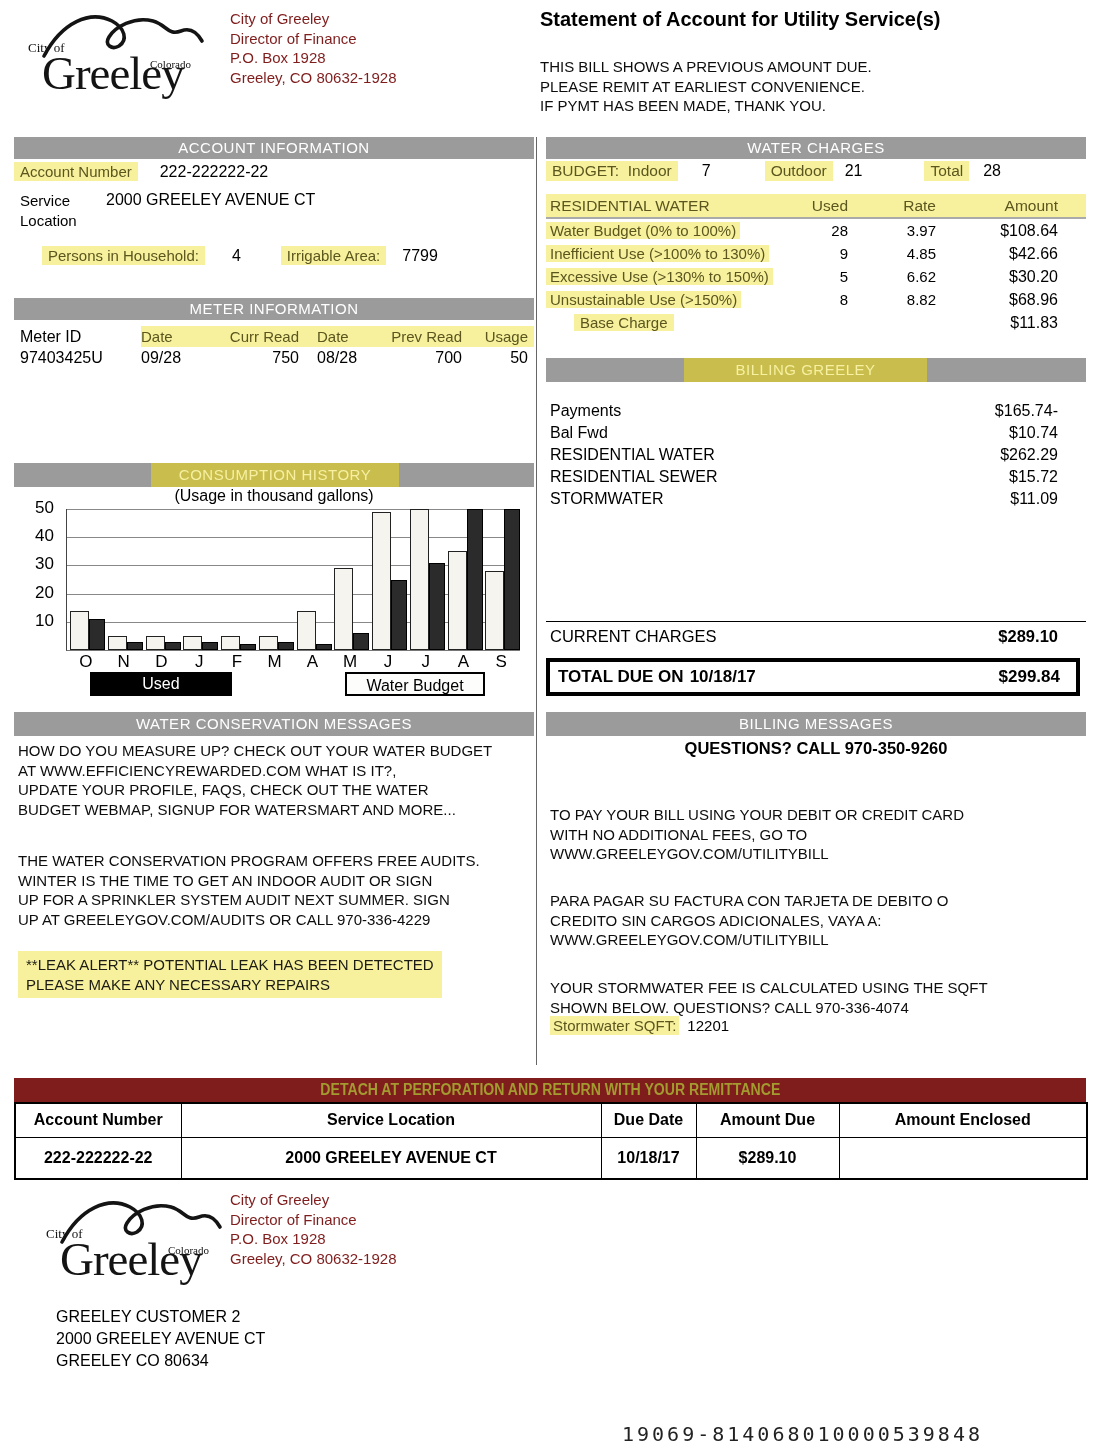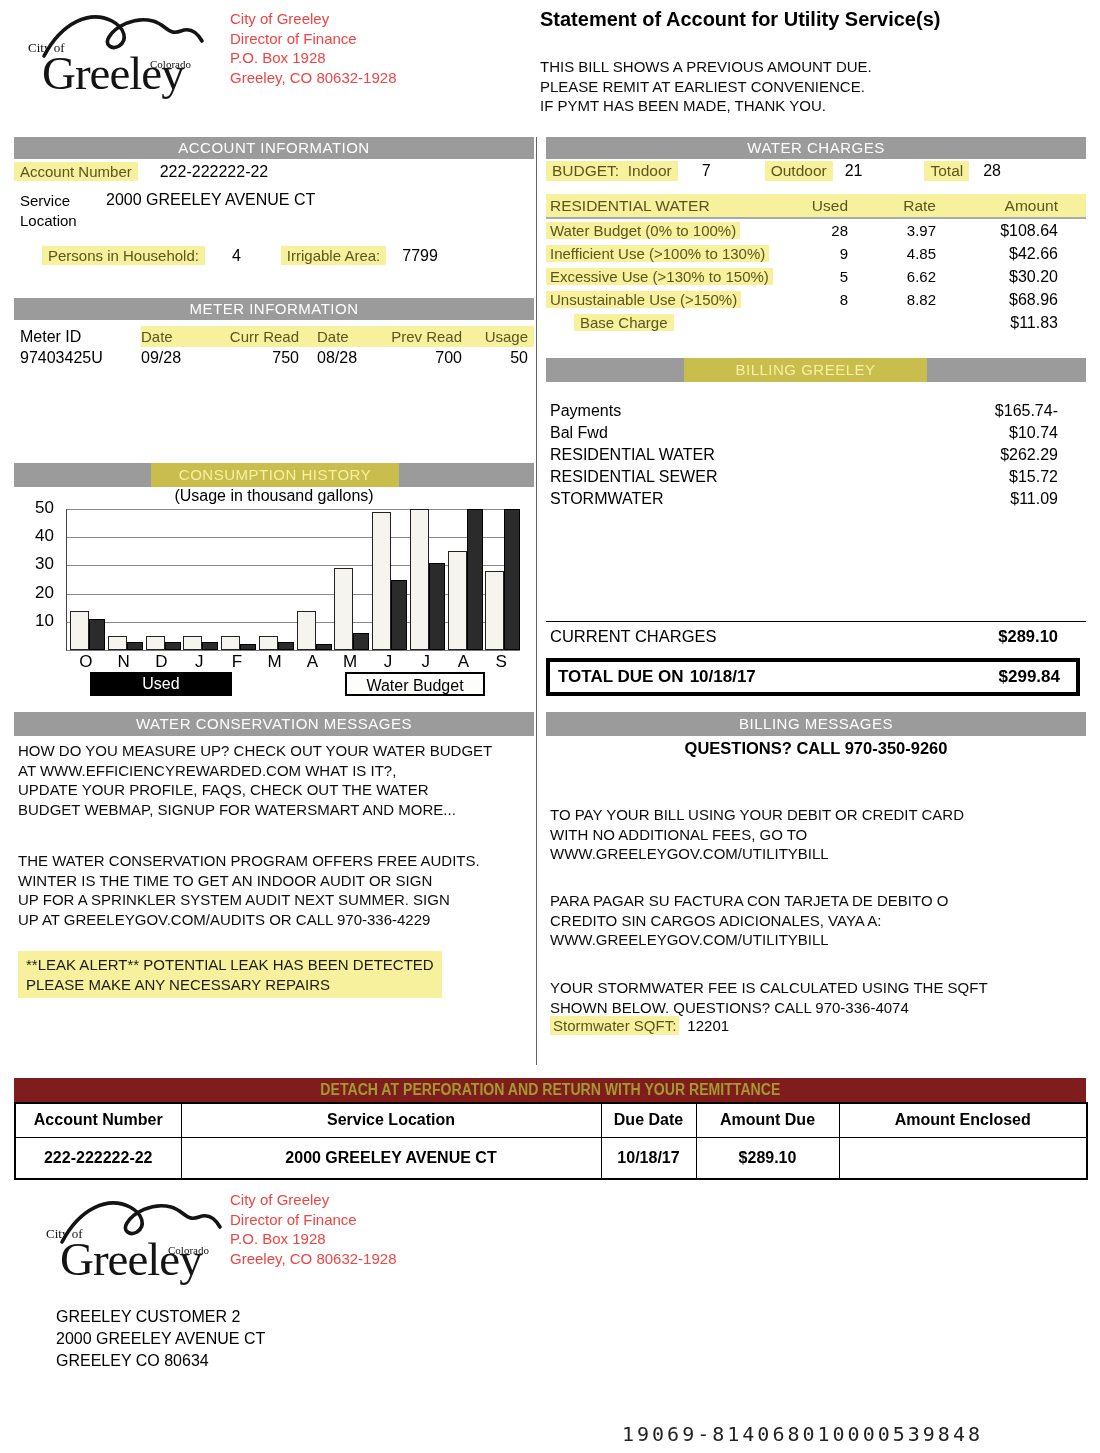--- a/index.html
+++ b/index.html
@@ -47,21 +47,21 @@
   #remit-table{border:2px solid #000;}
   
   .logo{position:absolute;width:195px;height:112px;}
   .logo .cityof{position:absolute;left:2px;top:34px;font-family:"Liberation Serif",serif;
       font-size:13px;color:#111;}
   .logo .wordmark{position:absolute;left:16px;top:40px;font-family:"Liberation Serif",serif;
       font-size:47px;color:#141414;letter-spacing:-1px;}
   .logo .colorado{position:absolute;left:124px;top:52px;font-family:"Liberation Serif",serif;
       font-size:11px;color:#111;}
   .logo svg{position:absolute;left:14px;top:0;}
-  .addr{font-size:15px;line-height:19.5px;color:#ef4444;}
+  .addr{font-size:15px;line-height:19.5px;color:#7f1d1d;}
   .msg{font-size:15px;line-height:19.5px;color:#0d0d0d;}
   .condense{display:inline-block;transform:scaleX(.88);transform-origin:center;}
 </style>
 </head>
 <body>
 
 <div id="page">
 
   <div class="logo" style="left:26px;top:6px;">
     <svg width="165" height="58" viewBox="0 0 165 58">

